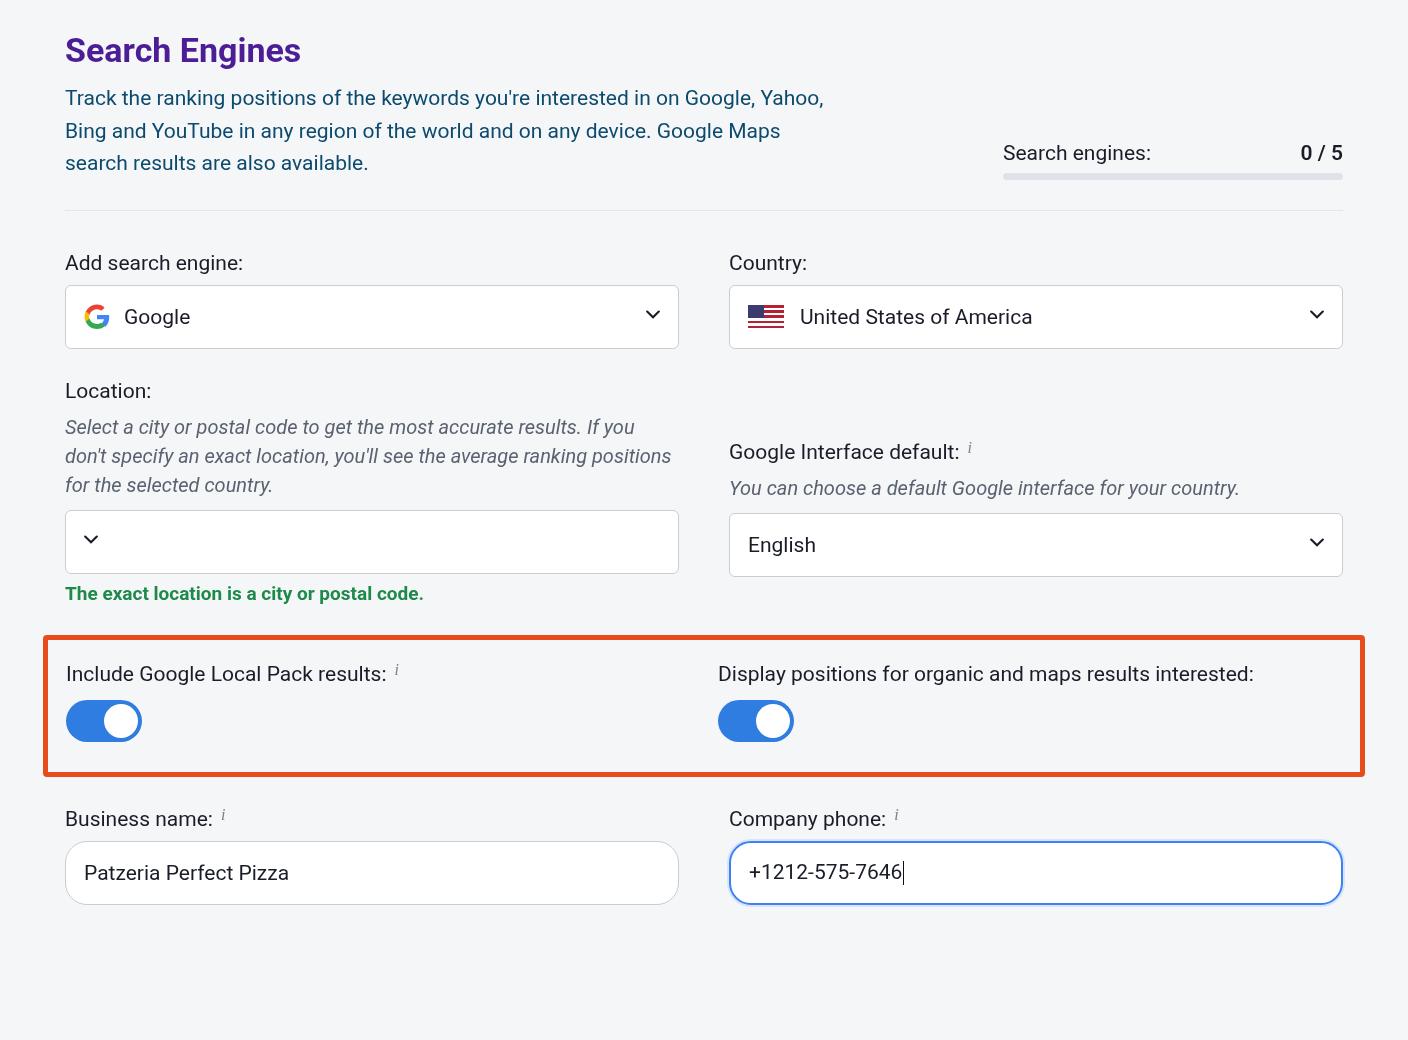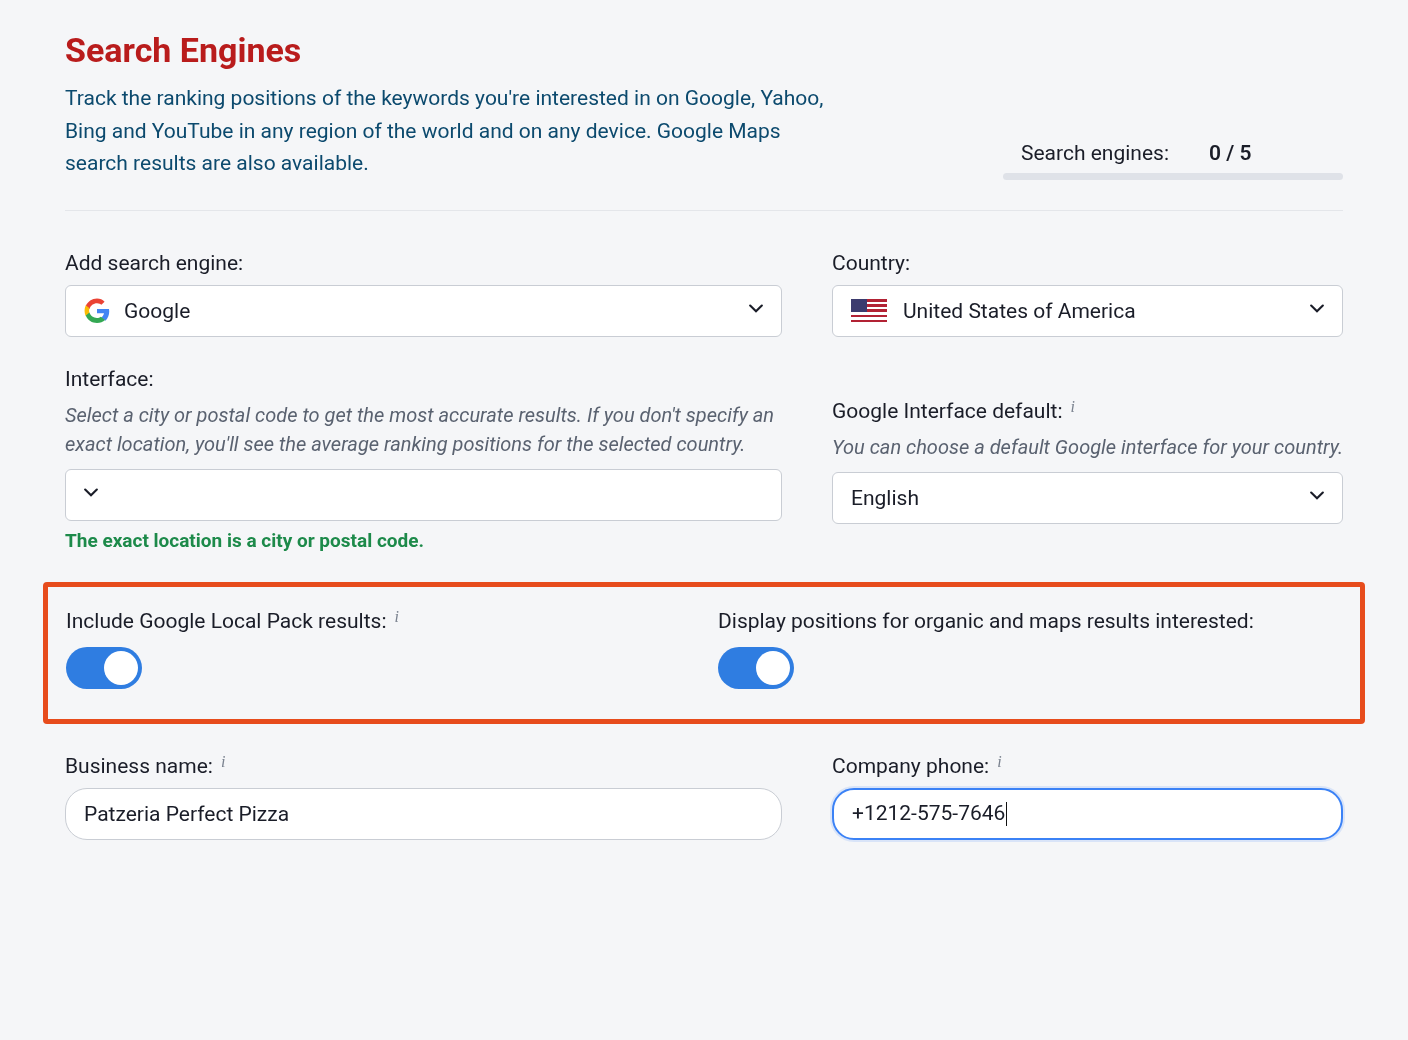--- a/index.html
+++ b/index.html
@@ -6,34 +6,34 @@
   body {
     font-family: -apple-system, BlinkMacSystemFont, "Segoe UI", Roboto, "Helvetica Neue", Arial, sans-serif;
     background: #f5f6f8;
     color: #1a1d28;
     width: 1408px;
     height: 1040px;
     padding: 30px 65px;
     font-size: 21px;
   }
   .header-row { display: flex; justify-content: space-between; align-items: flex-end; margin-bottom: 30px; }
-  h1 { font-size: 34px; font-weight: 700; margin-bottom: 12px; color: #b91c1c; }
+  h1 { font-size: 34px; font-weight: 700; margin-bottom: 12px; color: #4c1d95; }
   .desc { color: #0c4a6e; line-height: 1.55; max-width: 780px; }
   .counter-block { text-align: right; min-width: 340px; }
-  .counter-row { display: flex; justify-content: flex-start; align-items: baseline; gap: 40px; margin-bottom: 8px; margin-left: 18px; }
+  .counter-row { display: flex; justify-content: space-between; align-items: baseline; gap: 40px; margin-bottom: 8px; }
   .counter-label { color: #1a1d28; }
   .counter-value { font-weight: 600; white-space: nowrap; }
   .counter-bar { height: 7px; background: #dfe2e8; border-radius: 4px; width: 340px; }
   hr.divider { border: none; border-top: 1px solid #e4e6ea; margin: 10px 0 40px 0; }
-  .grid { display: grid; grid-template-columns: 1fr; column-gap: 50px; row-gap: 30px; }
+  .grid { display: grid; grid-template-columns: 1fr 1fr; column-gap: 50px; row-gap: 30px; }
   .field-label { font-size: 21px; color: #1a1d28; margin-bottom: 10px; display: flex; align-items: center; gap: 8px; }
   .hint { color: #5a6270; font-style: italic; line-height: 1.45; margin-bottom: 10px; font-size: 20px; }
   .select-box, .text-input {
     width: 100%;
-    height: 52px;
+    height: 64px;
     background: #fff;
     border: 1px solid #c9cdd4;
     border-radius: 6px;
     display: flex;
     align-items: center;
     padding: 0 18px;
     font-size: 21px;
     color: #1a1d28;
     cursor: pointer;
   }
@@ -129,21 +129,21 @@
       <span class="sel-text">United States of America</span>
       <span class="chevron">
         <svg viewBox="0 0 12 8" width="14" height="10">
             <path d="M1 1l5 5 5-5" stroke="#1a1d28" stroke-width="1.8" fill="none" stroke-linecap="round"></path>
           </svg>
       </span>
     </div>
   </div>
 
   <div>
-    <div class="field-label">Interface:</div>
+    <div class="field-label">Location:</div>
     <div class="hint">Select a city or postal code to get the most accurate results. If you don't specify an exact location, you'll see the average ranking positions for the selected country.</div>
     <div class="select-box">
       <span class="chevron">
         <svg viewBox="0 0 12 8" width="14" height="10">
             <path d="M1 1l5 5 5-5" stroke="#1a1d28" stroke-width="1.8" fill="none" stroke-linecap="round"></path>
           </svg>
       </span>
     </div>
     <div class="success-text">The exact location is a city or postal code.</div>
   </div>

